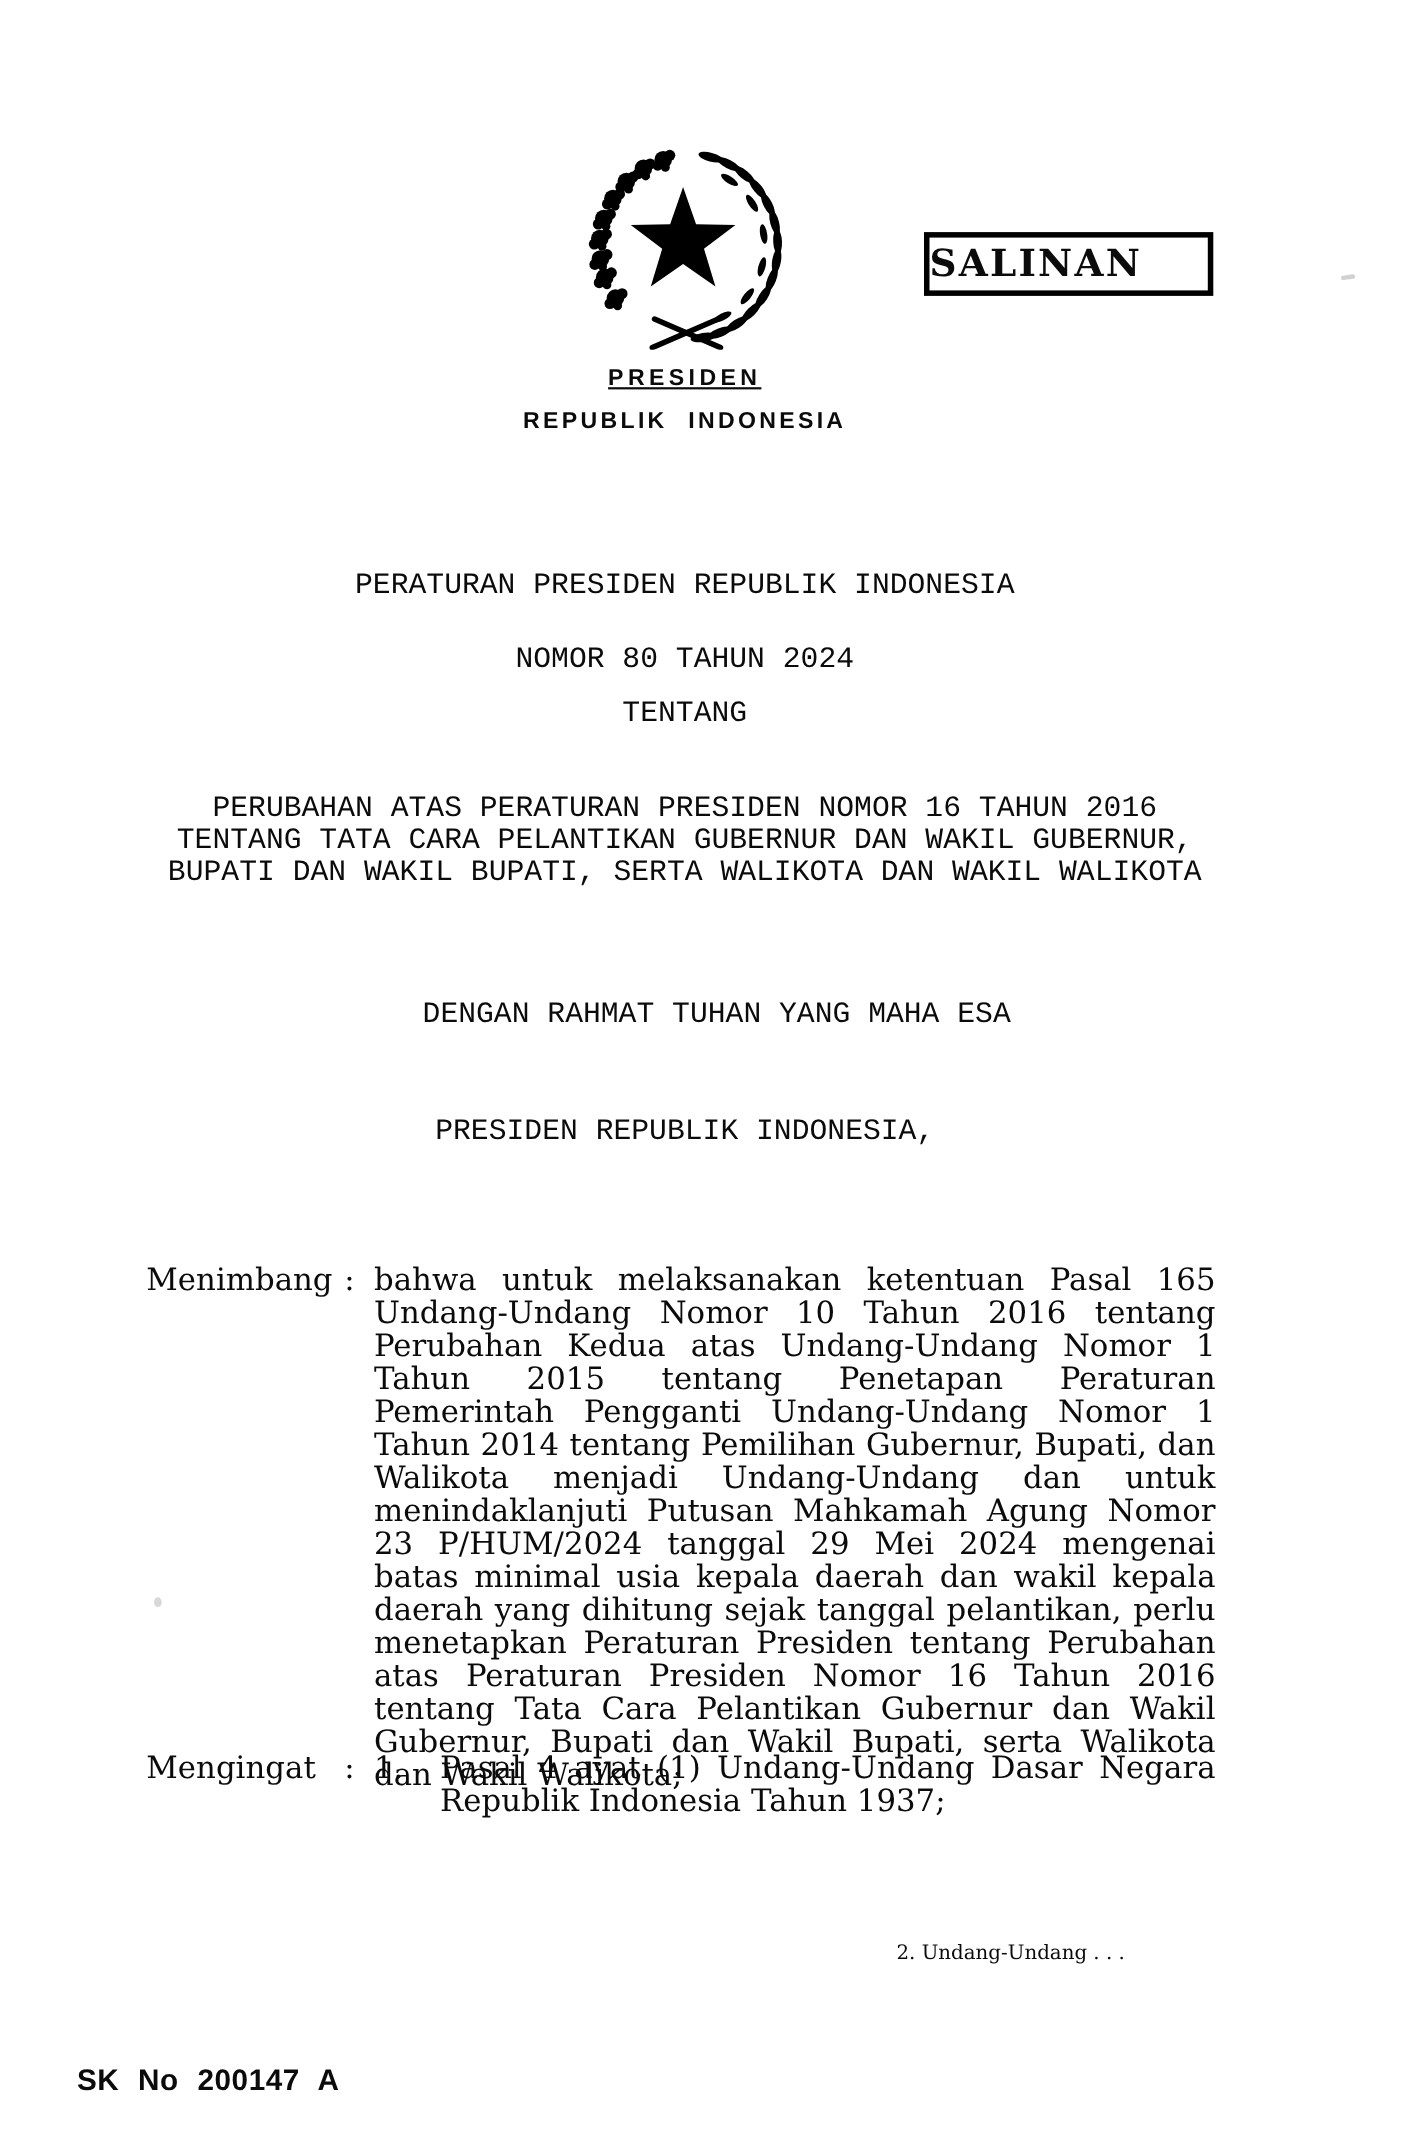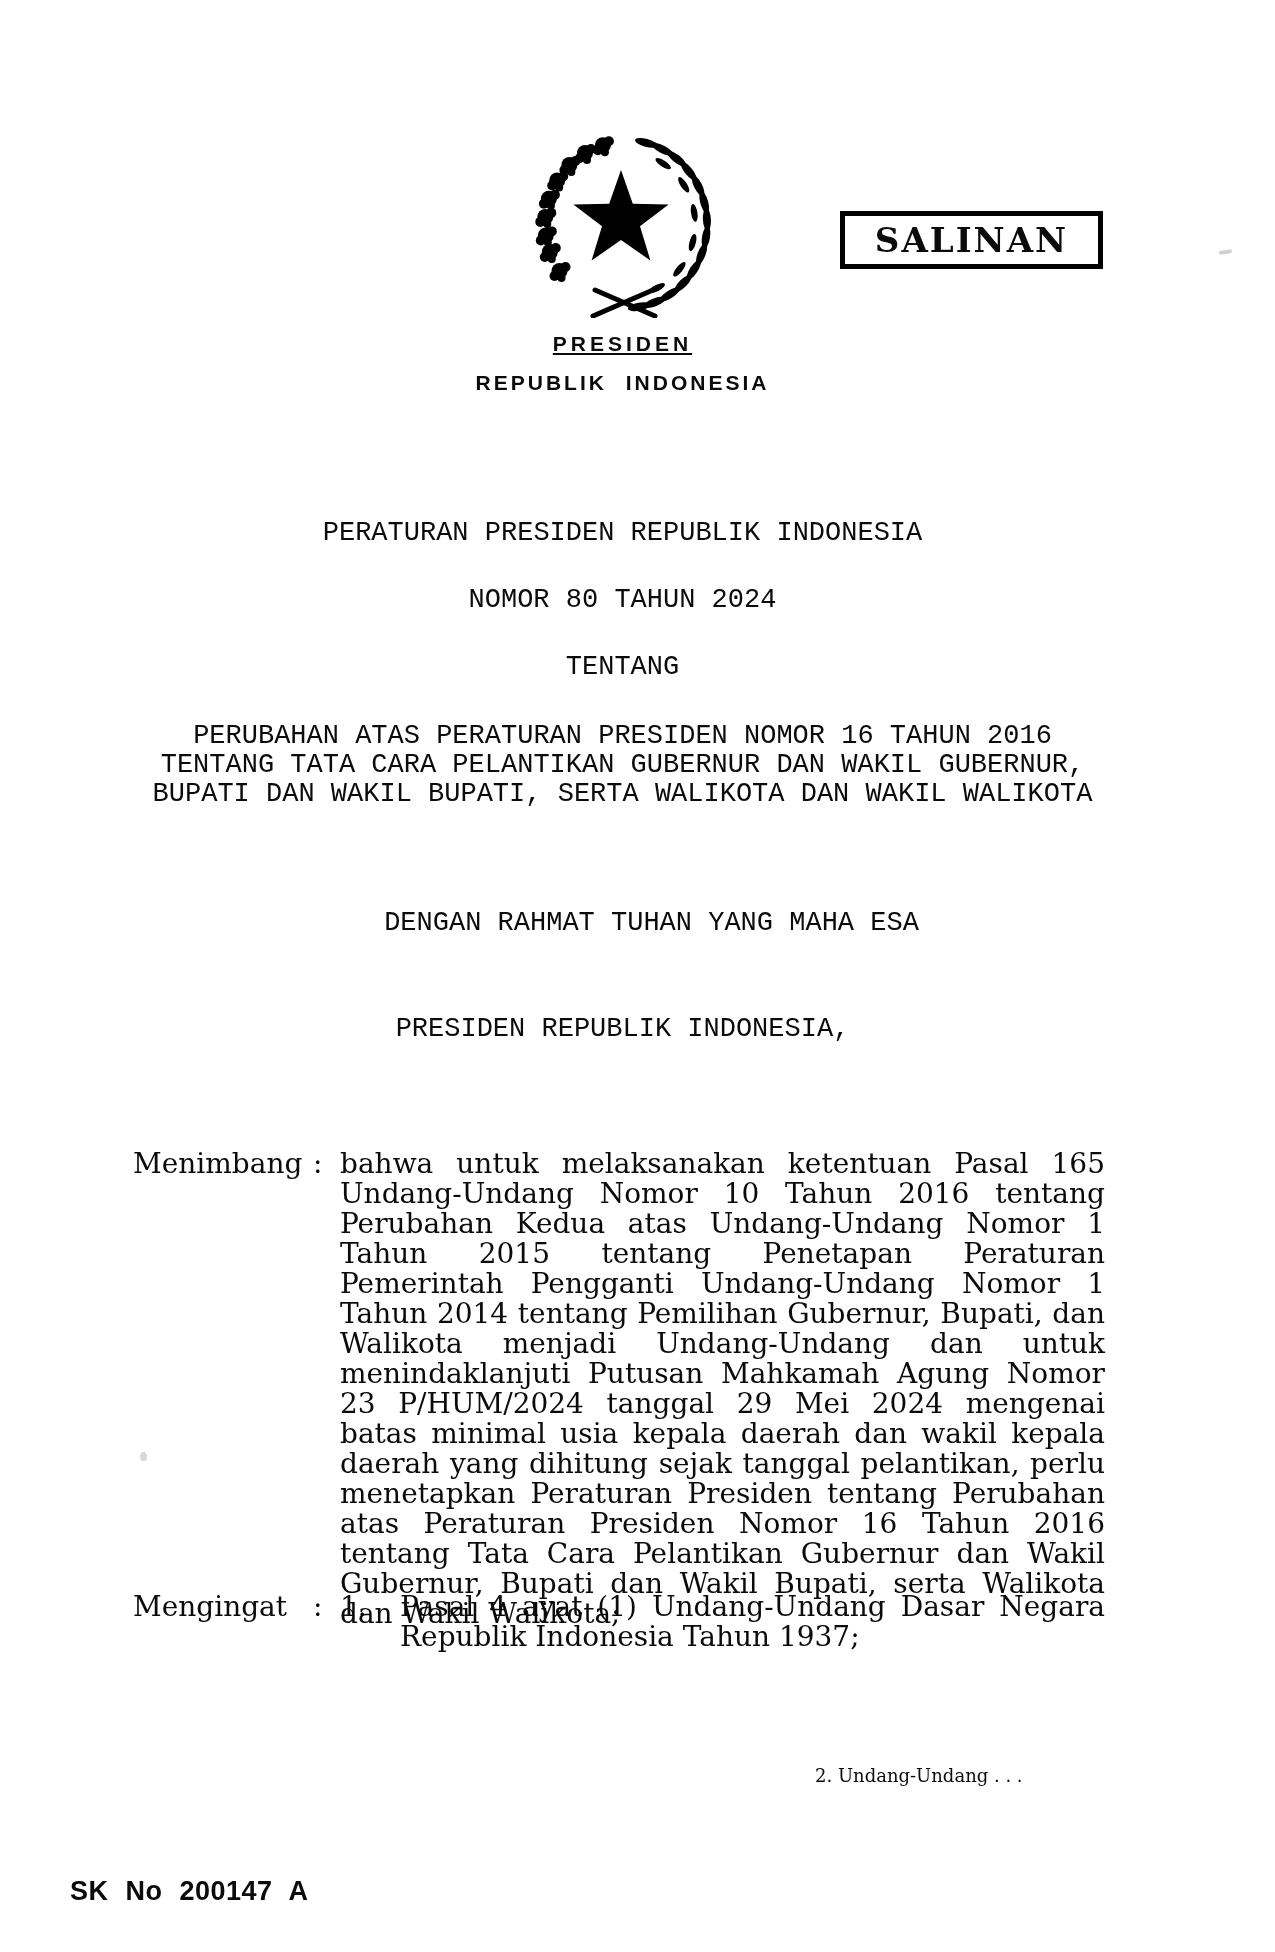--- a/index.html
+++ b/index.html
@@ -7,21 +7,21 @@
     position:relative; width:1275px; height:1952px; background:#ffffff;
     color:#0b0b0b; font-family:"DejaVu Serif", serif; overflow:hidden;
   }
 
   
   .emblem { position:absolute; left:533px; top:128px; width:185px; height:190px; }
 
   
   .stamp-box {
     position:absolute; left:840px; top:211px; width:253px; height:48px;
-    border:5px solid #000; display:flex; align-items:center; justify-content:center;
+    border:5px solid #000; display:flex; align-items:center; 
   }
   .stamp-text {
     font-family:"DejaVu Serif", serif; font-weight:700; font-size:34px;
     letter-spacing:2px; line-height:1;
   }
 
   
   .letterhead {
     position:absolute; left:0; top:332px; width:1245px; text-align:center;
     font-family:"Liberation Sans", sans-serif; font-weight:700;
@@ -29,21 +29,21 @@
   .lh1 { font-size:21px; letter-spacing:4px; line-height:1.1;text-decoration:underline; }
   .lh2 { font-size:21px; letter-spacing:3px; word-spacing:10px; line-height:1.1; margin-top:16px; }
 
   
   .cline {
     position:absolute; left:0; width:1245px; text-align:center;
     font-family:Liberation Mono, monospace; font-size:27px; line-height:29px;
   }
   .t1 { top:519px; }
   .t2 { top:586px; }
-  .t3 { top:653px; }
+  .t3 { top:635px; }
   .subject { top:722px; }
   .invocation { top:909px;margin-left:29px; }
   .authority { top:1015px; }
 
   
   .clause {
     position:absolute; left:133px; width:972px; display:flex;
     font-size:28px; line-height:30px;
   }
   .considering { top:1149px; }

